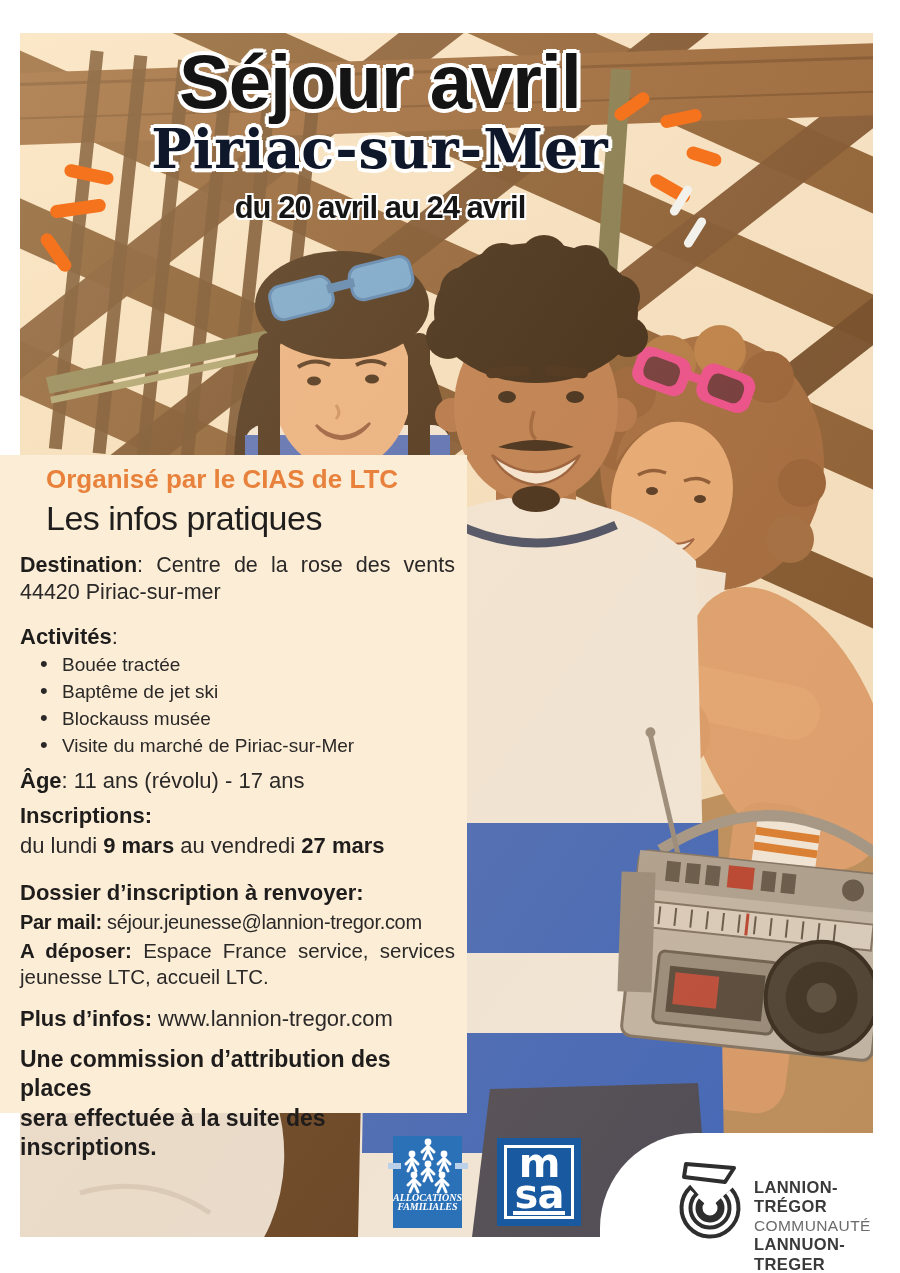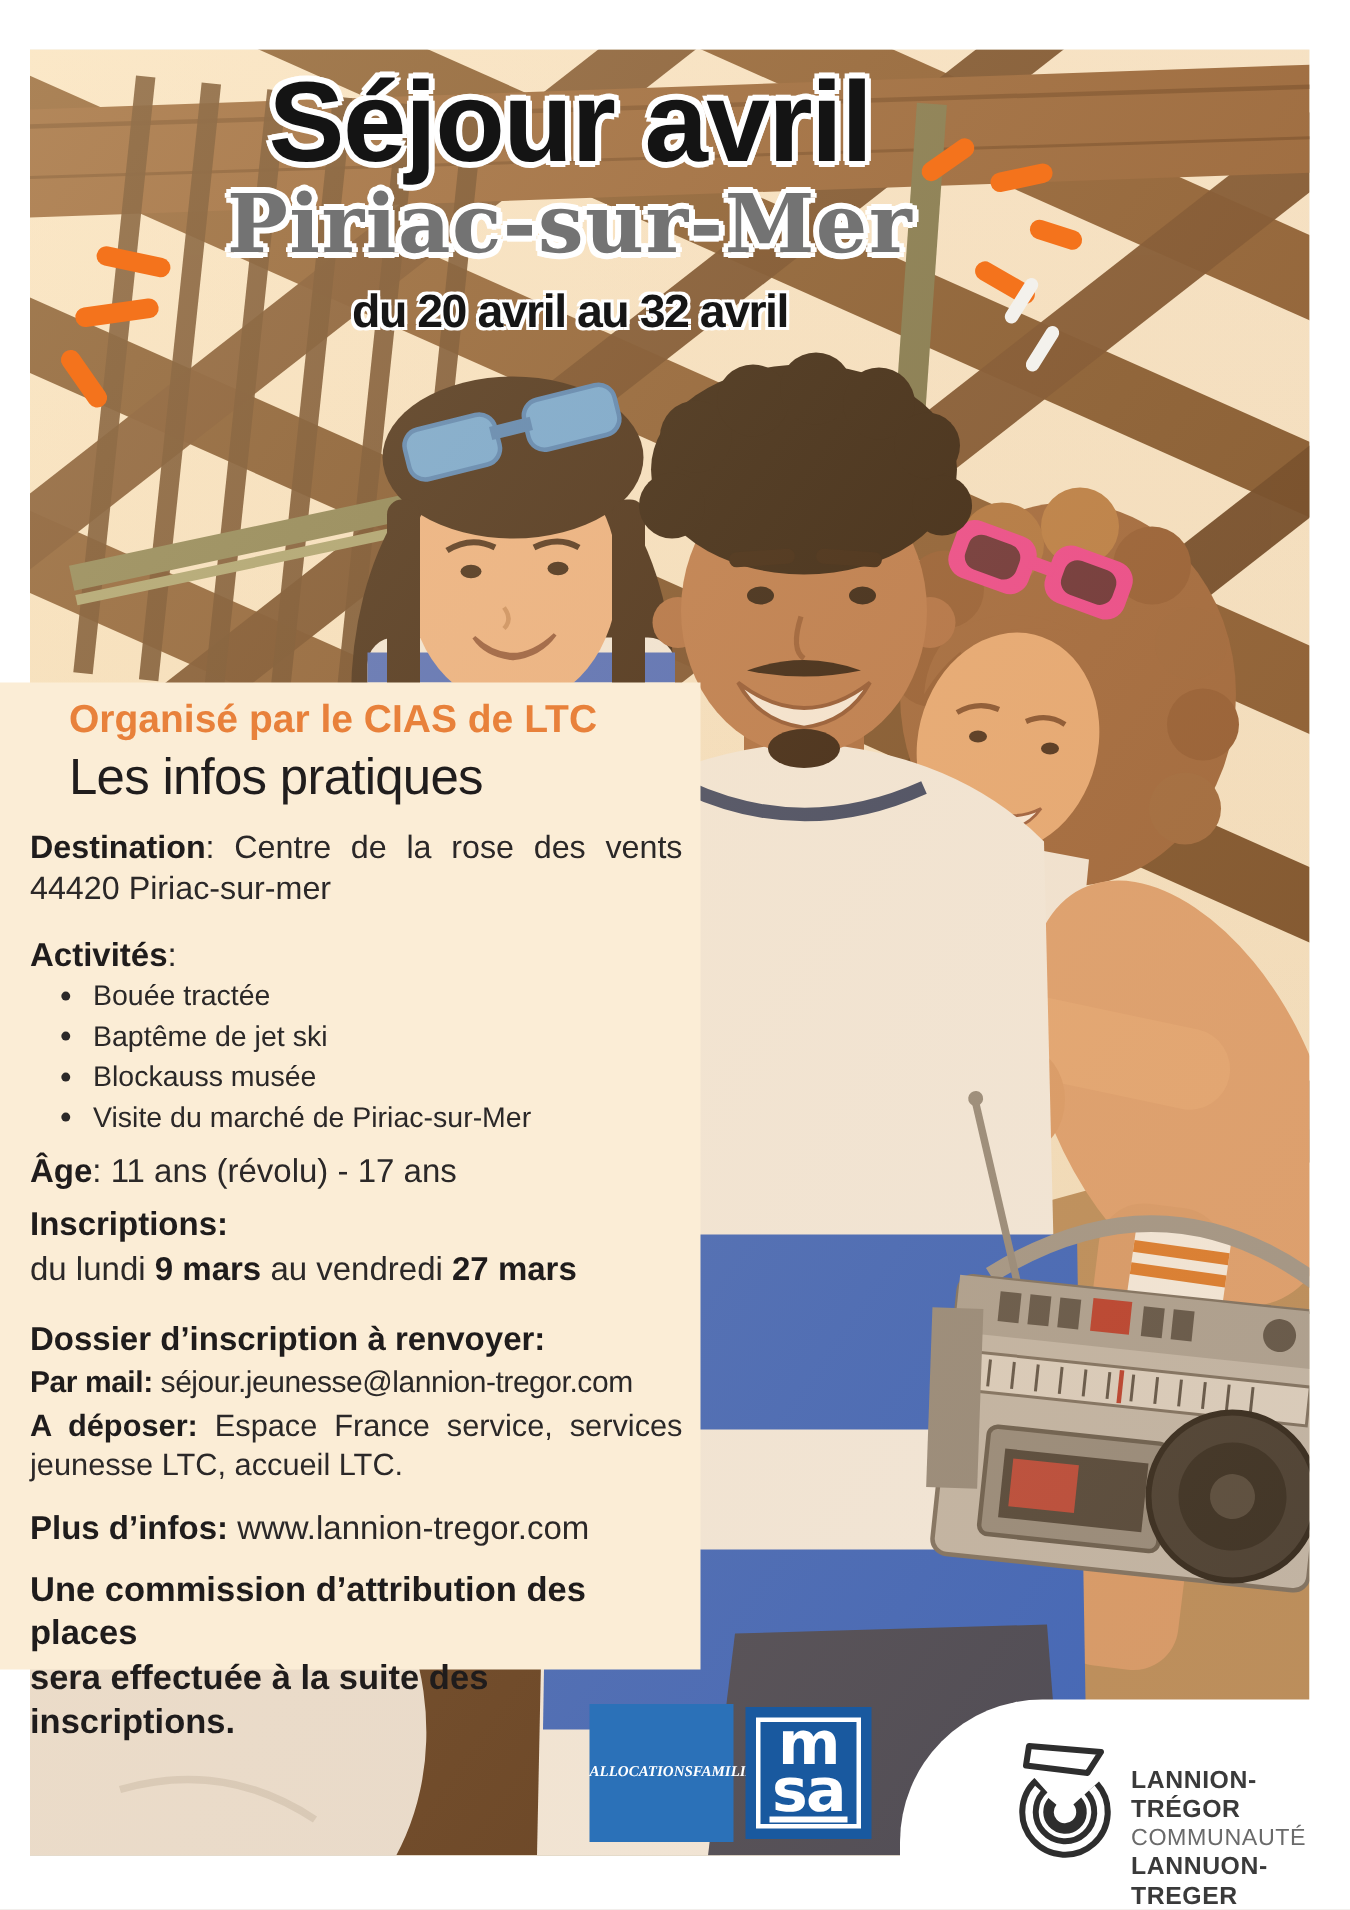--- a/index.html
+++ b/index.html
@@ -12,21 +12,21 @@
   .photo svg{display:block;width:100%;height:100%;}
   
   .title-block{position:absolute;left:60px;top:44px;width:640px;text-align:center;z-index:5;}
   .title-main{
     margin:0;font-family:"Liberation Sans",sans-serif;font-weight:700;font-size:76px;line-height:1.0;
     color:#141414;letter-spacing:-1px;
     text-shadow:-3px -3px 0 #fff,3px -3px 0 #fff,-3px 3px 0 #fff,3px 3px 0 #fff,-4px 0 0 #fff,4px 0 0 #fff,0 -4px 0 #fff,0 4px 0 #fff;
   }
   .title-sub{
     margin:2px 0 16px 0;font-family:"DejaVu Serif",serif;font-weight:800;font-size:54px;line-height:1.0;
-    color:#737373;letter-spacing:1px;
+    color:#0f172a;letter-spacing:1px;
     text-shadow:-3px -3px 0 #fff,3px -3px 0 #fff,-3px 3px 0 #fff,3px 3px 0 #fff,-4px 0 0 #fff,4px 0 0 #fff,0 -4px 0 #fff,0 4px 0 #fff;
   }
   .title-dates{
     margin:6px 0 0 0;font-weight:600;font-size:31px;line-height:1.0;color:#161616;letter-spacing:-1px;
     text-shadow:-2px -2px 0 #fff,2px -2px 0 #fff,-2px 2px 0 #fff,2px 2px 0 #fff;
   }
   
   .dash{position:absolute;height:13px;border-radius:8px;background:#F4731C;z-index:4;}
   .dash.white{background:#f3f1ec;height:9px;z-index:4;}
   
@@ -47,22 +47,22 @@
   .p-insc-label{margin-top:7px !important;font-weight:700;color:#1F1C1C;}
   .p-insc{margin-top:2px !important;}
   .p-dossier{margin-top:20px !important;font-weight:700;color:#1F1C1C;}
   .p-mail{margin-top:3px !important;white-space:nowrap;font-size:20px !important;letter-spacing:-.3px;}
   .p-deposer{margin-top:3px !important;text-align:justify;font-size:20.5px !important;}
   .p-infos{margin-top:15px !important;}
   .p-commission{margin-top:12px !important;font-weight:700;color:#1F1C1C;font-size:23px !important;line-height:1.28 !important;}
   
   .white-curve{position:absolute;left:600px;top:1133px;width:300px;height:140px;background:#ffffff;border-top-left-radius:95px;z-index:6;}
   .caf-logo{
-    position:absolute;left:393px;top:1136px;width:96px;height:92px;background:#2B71B8;z-index:7;
-    display:flex;align-items:center;justify-content:flex-start;box-sizing:border-box;
+    position:absolute;left:393px;top:1136px;width:69px;height:92px;background:#2B71B8;z-index:7;
+    display:flex;flex-direction:column;align-items:center;justify-content:flex-start;box-sizing:border-box;
   }
   .caf-text{font-family:"Liberation Serif",serif;font-style:italic;font-weight:700;color:#fff;font-size:10px;line-height:1.1;text-align:center;margin-top:-2px;}
   .msa-logo{
     position:absolute;left:497px;top:1138px;width:84px;height:88px;background:#19599F;z-index:7;
     display:flex;align-items:center;justify-content:center;box-sizing:border-box;
   }
   .msa-frame{
     width:70px;height:74px;border:3px solid #fff;box-sizing:border-box;
     display:flex;flex-direction:column;align-items:center;justify-content:center;
   }
@@ -273,21 +273,21 @@
         <path d="M60 1160 Q130 1140 190 1180" stroke="#D5D2CC" stroke-width="5" fill="none"></path>
       </g>
 
       <rect x="0" y="0" width="853" height="1204" fill="url(#warm)"></rect>
     </svg>
   </div>
 
   <div class="title-block">
     <h1 class="title-main">Séjour avril</h1>
     <h2 class="title-sub">Piriac-sur-Mer</h2>
-    <h3 class="title-dates">du 20 avril au 32 avril</h3>
+    <h3 class="title-dates">du 20 avril au 24 avril</h3>
   </div>
 
   <div class="dash" style="left:64px;top:168px;width:50px;transform:rotate(12deg);"></div>
   <div class="dash" style="left:50px;top:202px;width:56px;transform:rotate(-8deg);"></div>
   <div class="dash" style="left:34px;top:246px;width:44px;transform:rotate(55deg);"></div>
   <div class="dash" style="left:612px;top:100px;width:40px;transform:rotate(-35deg);"></div>
   <div class="dash" style="left:660px;top:112px;width:42px;transform:rotate(-12deg);"></div>
   <div class="dash" style="left:686px;top:150px;width:36px;transform:rotate(18deg);"></div>
   <div class="dash" style="left:648px;top:182px;width:44px;transform:rotate(30deg);"></div>
   <div class="dash white" style="left:664px;top:196px;width:34px;transform:rotate(-58deg);"></div>

